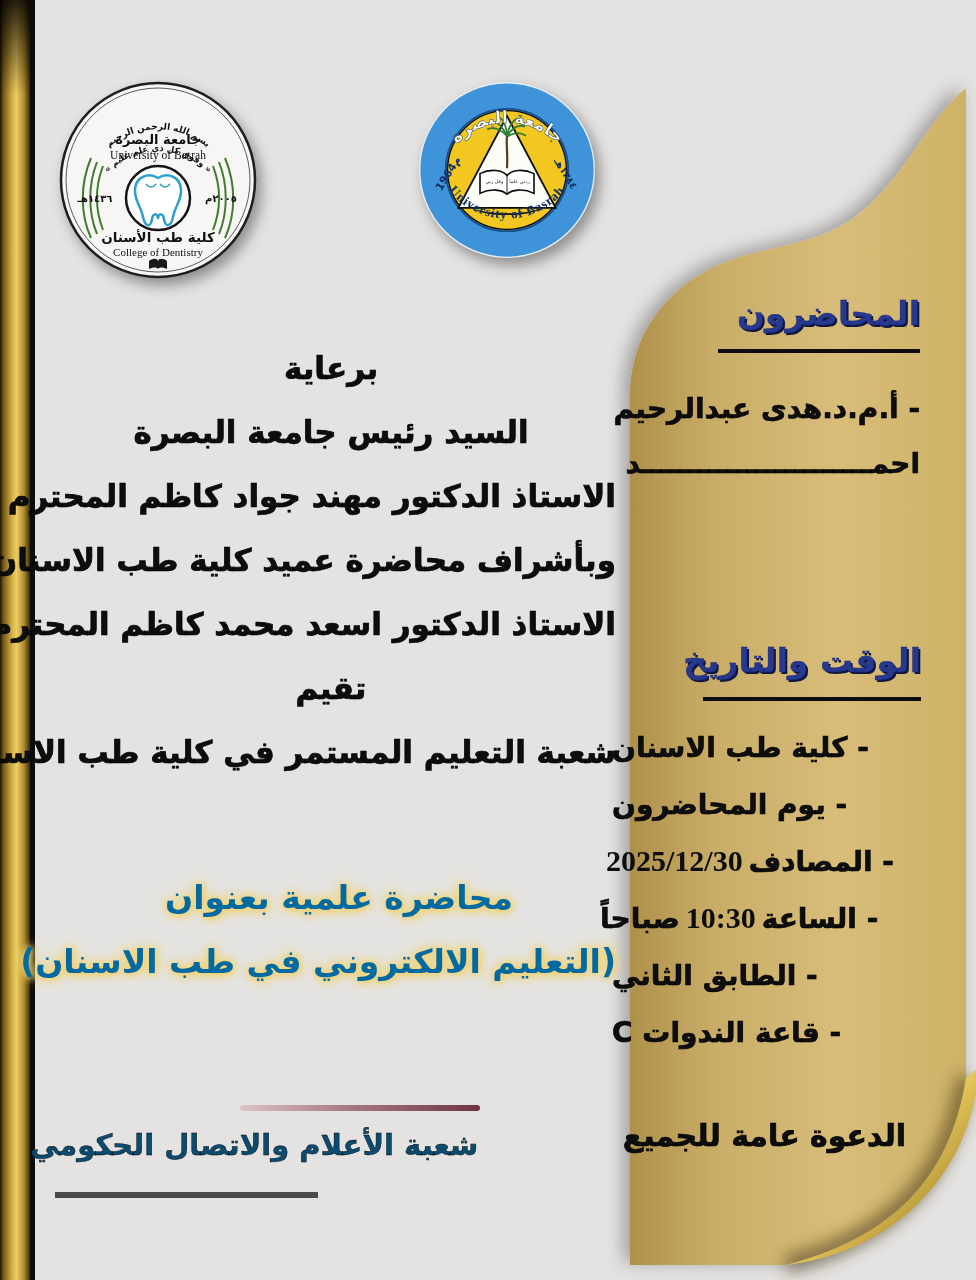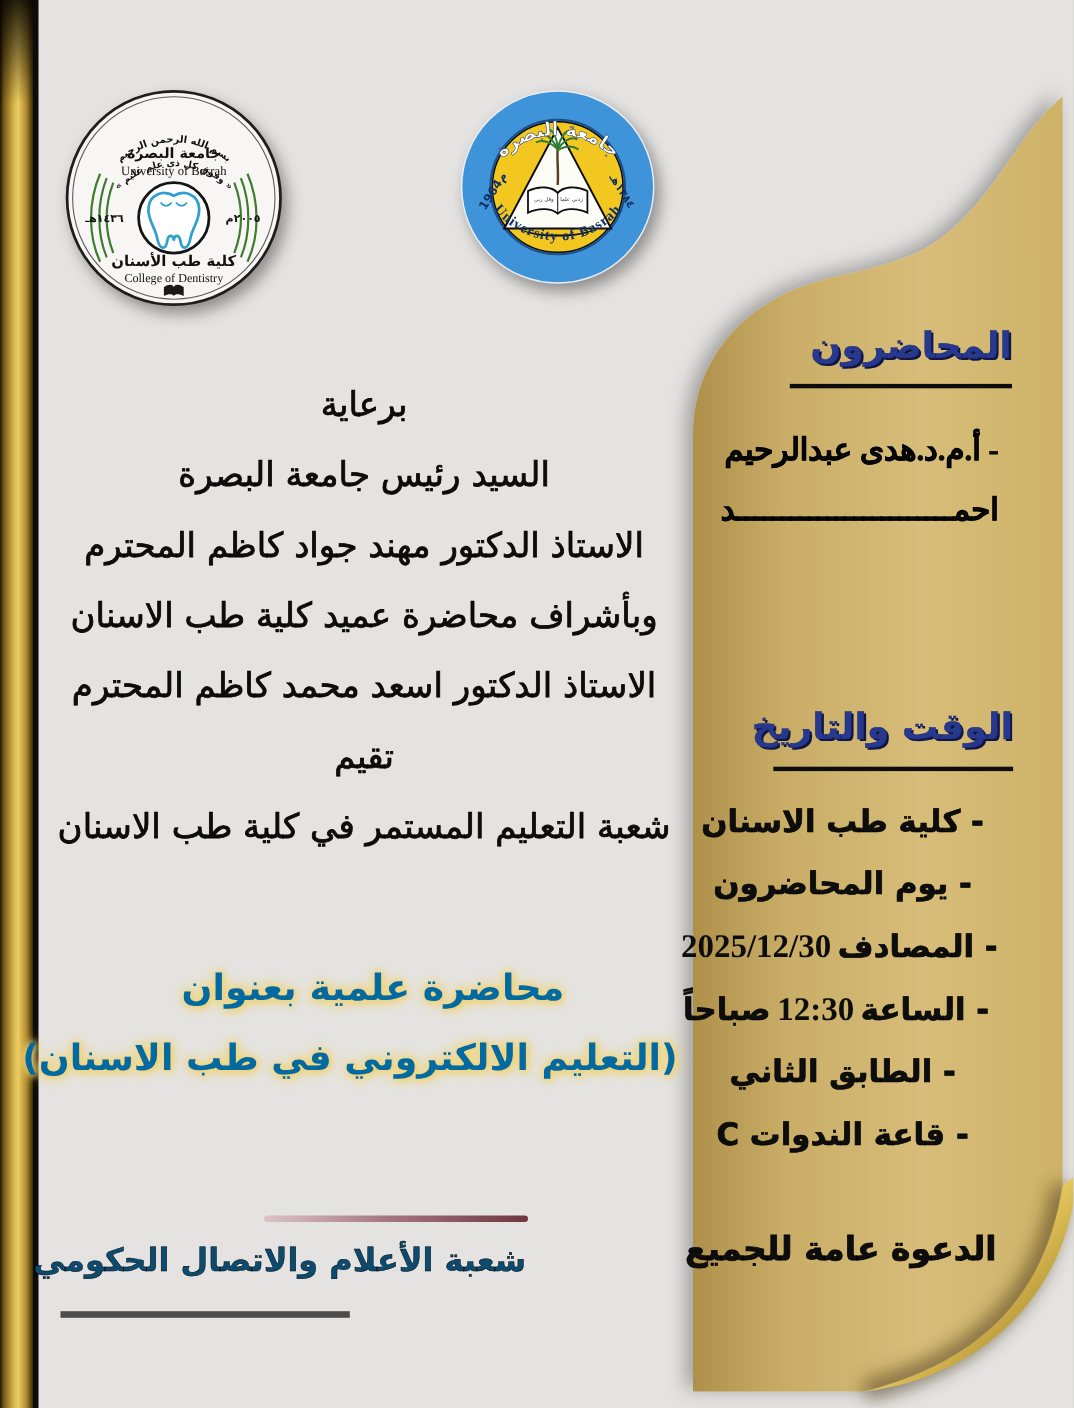--- a/index.html
+++ b/index.html
@@ -27,21 +27,21 @@
   .logo-college{left:58px;top:80px;}
   .logo-univ{left:417px;top:80px;}
   svg text{font-family:"DejaVu Sans",sans-serif;}
   .serif-t{font-family:"Liberation Serif",serif;}
   
   .main-block{
     position:absolute;left:30px;top:336px;width:586px;
     direction:rtl;text-align:center;color:#0d0d0d;
   }
   .main-line{
-    font-weight:normal;font-size:31px;line-height:64px;white-space:nowrap;padding-left:16px;
+    font-weight:bold;font-size:31px;line-height:64px;white-space:nowrap;padding-left:16px;
     -webkit-text-stroke:.7px #000;
   }
   
   .title-block{
     position:absolute;left:30px;top:866px;width:586px;
     direction:rtl;text-align:center;
   }
   .title-line{
     font-weight:bold;font-size:33px;line-height:64px;white-space:nowrap;
     color:#0369a1;
@@ -56,32 +56,32 @@
   }
   .footer-text{
     position:absolute;left:30px;top:1128px;width:560px;
     direction:rtl;text-align:left;font-weight:bold;font-size:29px;
     color:#0c4a6e;-webkit-text-stroke:.4px #000;white-space:nowrap;
   }
   .gray-line{
     position:absolute;left:55px;top:1192px;width:263px;height:6px;background:#4b4b4b;
   }
   
-  .sb{position:absolute;direction:rtl;text-align:center;white-space:nowrap;}
+  .sb{position:absolute;direction:rtl;text-align:left;white-space:nowrap;}
   .sb-header{
     font-weight:bold;font-size:33px;color:#27388f;
     text-shadow:2px 2px 0 #10163f;-webkit-text-stroke:.4px #1a2570;
   }
   .sb-underline{position:absolute;height:4px;background:#0d0d0d;}
   .sb-item{
     font-weight:bold;font-size:28px;color:#0d0d0d;-webkit-text-stroke:.6px #000;
   }
   .sched-list .sb-item{height:57px;line-height:57px;}
   .num{font-family:"Liberation Serif",serif;font-weight:bold;font-size:30px;margin:16px 6px;-webkit-text-stroke:0;}
-  .lect-line{position:absolute;right:68px;font-family:Liberation Serif, serif;}
+  .lect-line{position:absolute;right:56px;}
   .invite{
     position:absolute;right:70px;top:1118px;font-weight:bold;font-size:30px;
     color:#0d0d0d;-webkit-text-stroke:.7px #000;direction:rtl;white-space:nowrap;
   }
 </style>
 </head>
 <body>
 
 <div class="poster">
 
@@ -233,21 +233,21 @@
     <div class="sb-item">
       <span>- كلية طب الاسنان</span><span class="num"></span><span></span>
     </div>
     <div class="sb-item">
       <span>- يوم المحاضرون</span><span class="num"></span><span></span>
     </div>
     <div class="sb-item">
       <span>- المصادف</span><span class="num">2025/12/30</span><span></span>
     </div>
     <div class="sb-item">
-      <span>- الساعة</span><span class="num">12:30</span><span>صباحاً</span>
+      <span>- الساعة</span><span class="num">10:30</span><span>صباحاً</span>
     </div>
     <div class="sb-item">
       <span>- الطابق الثاني</span><span class="num"></span><span></span>
     </div>
     <div class="sb-item">
       <span>- قاعة الندوات C</span><span class="num"></span><span></span>
     </div>
   </div>
 
   <div class="invite">الدعوة عامة للجميع</div>

